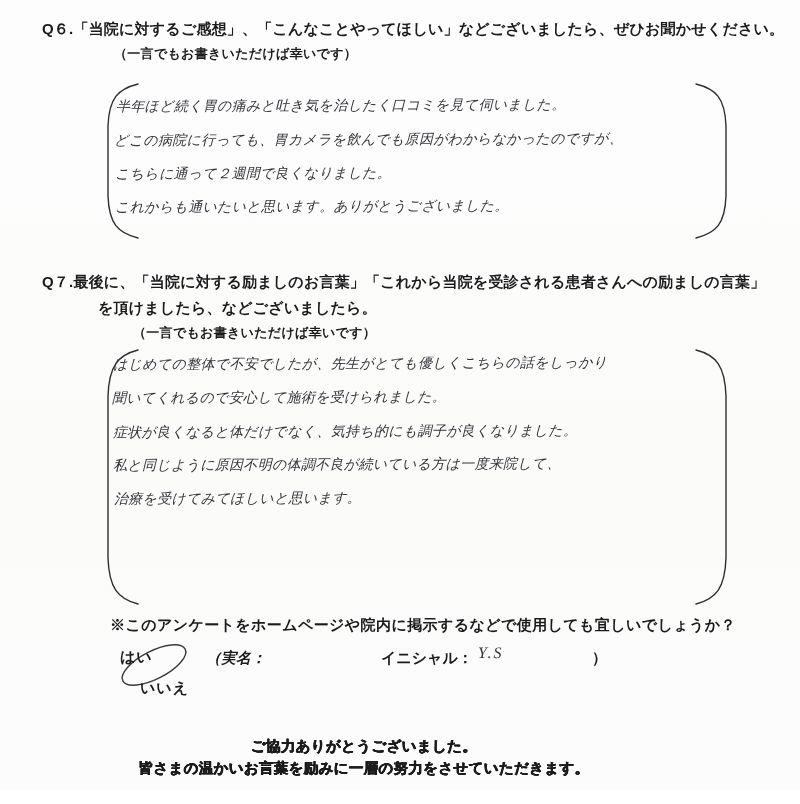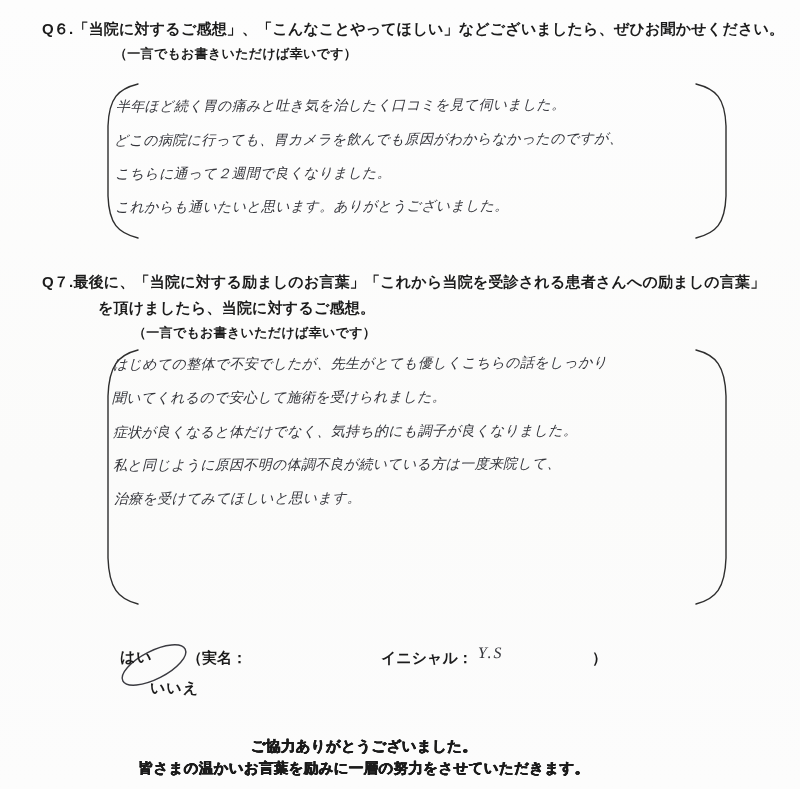--- a/index.html
+++ b/index.html
@@ -55,45 +55,46 @@
   </svg>
 
   <div class="abs hw" style="left:116px;top:97px;">半年ほど続く胃の痛みと吐き気を治したく口コミを見て伺いました。</div>
   <div class="abs hw" style="left:114px;top:131px;">どこの病院に行っても、胃カメラを飲んでも原因がわからなかったのですが、</div>
   <div class="abs hw" style="left:115px;top:165px;">こちらに通って２週間で良くなりました。</div>
   <div class="abs hw" style="left:115px;top:198px;">これからも通いたいと思います。ありがとうございました。</div>
 
   <div class="abs q-header" style="left:42px;top:273px;text-align:center;">
     <span>Q７.</span><span>最後に、「当院に対する励ましのお言葉」「これから当院を受診される患者さんへの励ましの言葉」</span>
   </div>
-  <div class="abs q-header" style="left:98px;top:299px;">を頂けましたら、当院に対するご感想。</div>
+  <div class="abs q-header" style="left:98px;top:299px;">を頂けましたら、などございましたら。</div>
   <div class="abs q-note" style="left:133px;top:324px;">（一言でもお書きいただけば幸いです）</div>
 
   <svg class="paren" style="left:96px;top:348px;" width="46" height="258" viewBox="0 0 46 258">
     <path d="M 42 2 C 22 7, 13 18, 12 48 L 12 210 C 13 240, 22 251, 42 256"></path>
   </svg>
   <svg class="paren" style="left:692px;top:348px;" width="46" height="258" viewBox="0 0 46 258">
     <path d="M 4 2 C 24 7, 33 18, 34 48 L 34 210 C 33 240, 24 251, 4 256"></path>
   </svg>
 
   <div class="abs hw" style="left:113px;top:355px;">はじめての整体で不安でしたが、先生がとても優しくこちらの話をしっかり</div>
   <div class="abs hw" style="left:112px;top:389px;">聞いてくれるので安心して施術を受けられました。</div>
   <div class="abs hw" style="left:113px;top:423px;">症状が良くなると体だけでなく、気持ち的にも調子が良くなりました。</div>
   <div class="abs hw" style="left:113px;top:456px;">私と同じように原因不明の体調不良が続いている方は一度来院して、</div>
   <div class="abs hw" style="left:114px;top:490px;">治療を受けてみてほしいと思います。</div>
 
+  <div class="abs consent-q" style="left:110px;top:616px;">※このアンケートをホームページや院内に掲示するなどで使用しても宜しいでしょうか？</div>
 
   <svg class="yes-circle" style="left:112px;top:637px;" width="86" height="58" viewBox="0 0 86 58">
     <ellipse cx="42" cy="28" rx="35" ry="14" transform="rotate(-27 42 28)"></ellipse>
   </svg>
 
   <div class="abs opt" style="left:120px;top:648px;">はい</div>
-  <div class="abs opt" style="left:150px;top:679px;">いいえ</div>
+  <div class="abs opt" style="left:140px;top:679px;">いいえ</div>
 
-  <div class="abs paren-label" style="left:187px;top:649px;">（実名：</div>
+  <div class="abs paren-label" style="left:206px;top:649px;font-style:italic;">（実名：</div>
   <span class="abs blank-field" style="left:260px;top:649px;width:120px;height:18px;"></span>
   <div class="abs paren-label" style="left:381px;top:649px;">イニシャル：</div>
   <div class="abs hw hw-initial" style="left:478px;top:644px;font-family:Liberation Serif, serif;">Y.S</div>
   <div class="abs paren-label" style="left:592px;top:649px;">）</div>
 
   <div class="footer-line" style="top:737px;">ご協力ありがとうございました。</div>
   <div class="footer-line" style="top:759px;">皆さまの温かいお言葉を励みに一層の努力をさせていただきます。</div>
 
 </div>
 

